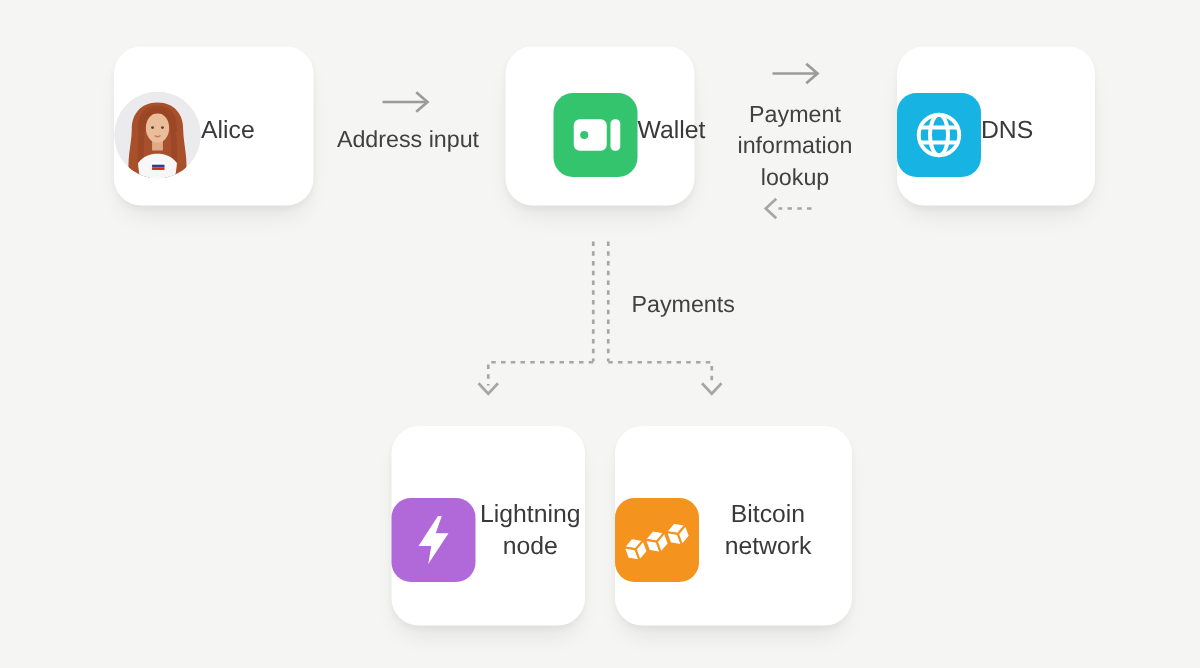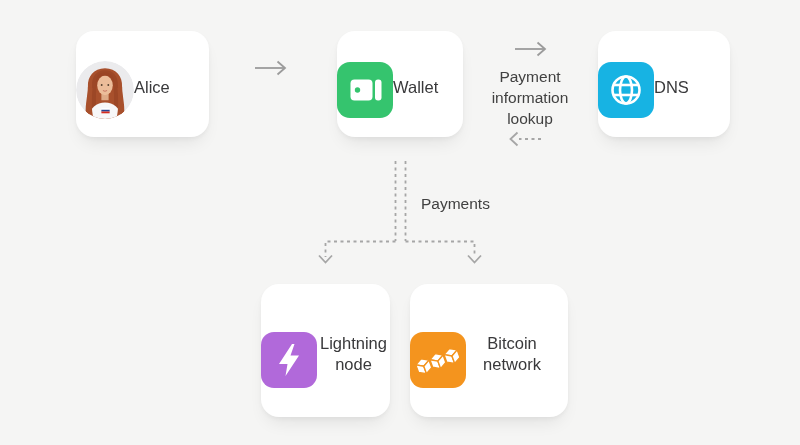--- a/index.html
+++ b/index.html
@@ -19,21 +19,21 @@
   }
   .card{
     position:absolute;
     background:var(--card,#ffffff);
     border-radius:18px;
     box-shadow:0 10px 18px -6px rgba(0,0,0,.09), 0 2px 4px rgba(0,0,0,.04);
     display:flex;flex-direction:row;align-items:center;
     box-sizing:border-box;
   }
   .card-alice{left:76px;top:31px;width:133px;height:106px;}
-  .card-wallet{left:337px;top:31px;width:126px;height:106px;}
+  .card-wallet{left:337px;top:31px;width:126px;height:106px;padding-left:32px;}
   .card-dns{left:598px;top:31px;width:132px;height:106px;}
   .card-lightning{left:261px;top:284px;width:129px;height:133px;}
   .card-bitcoin{left:410px;top:284px;width:158px;height:133px;}
   .card-top .icon-tile,.card-top .avatar{margin-top:11px;}
   .card-bottom .icon-tile{margin-top:18px;}
   .icon-tile{
     width:56px;height:56px;border-radius:13px;
     display:flex;align-items:center;justify-content:center;
   }
   .tile-wallet{background:var(--wallet,#35c46e);color:var(--wallet,#35c46e);}
@@ -171,16 +171,17 @@
             <path d="M5.5 25 L12.5 21 L19.5 25 L12.5 29 Z"></path>
             <path d="M5.5 25 L12.5 29 L12.5 37 L5.5 33 Z"></path>
             <path d="M12.5 29 L19.5 25 L19.5 33 L12.5 37 Z"></path>
           </g>
         </g>
       </svg>
     </div>
     <div class="card-label">Bitcoin network</div>
   </div>
 
+  <div class="edge-label edge-address">Address input</div>
   <div class="edge-label edge-lookup">Payment information lookup</div>
   <div class="edge-label edge-payments">Payments</div>
 
 </div>
 
 </body></html>

